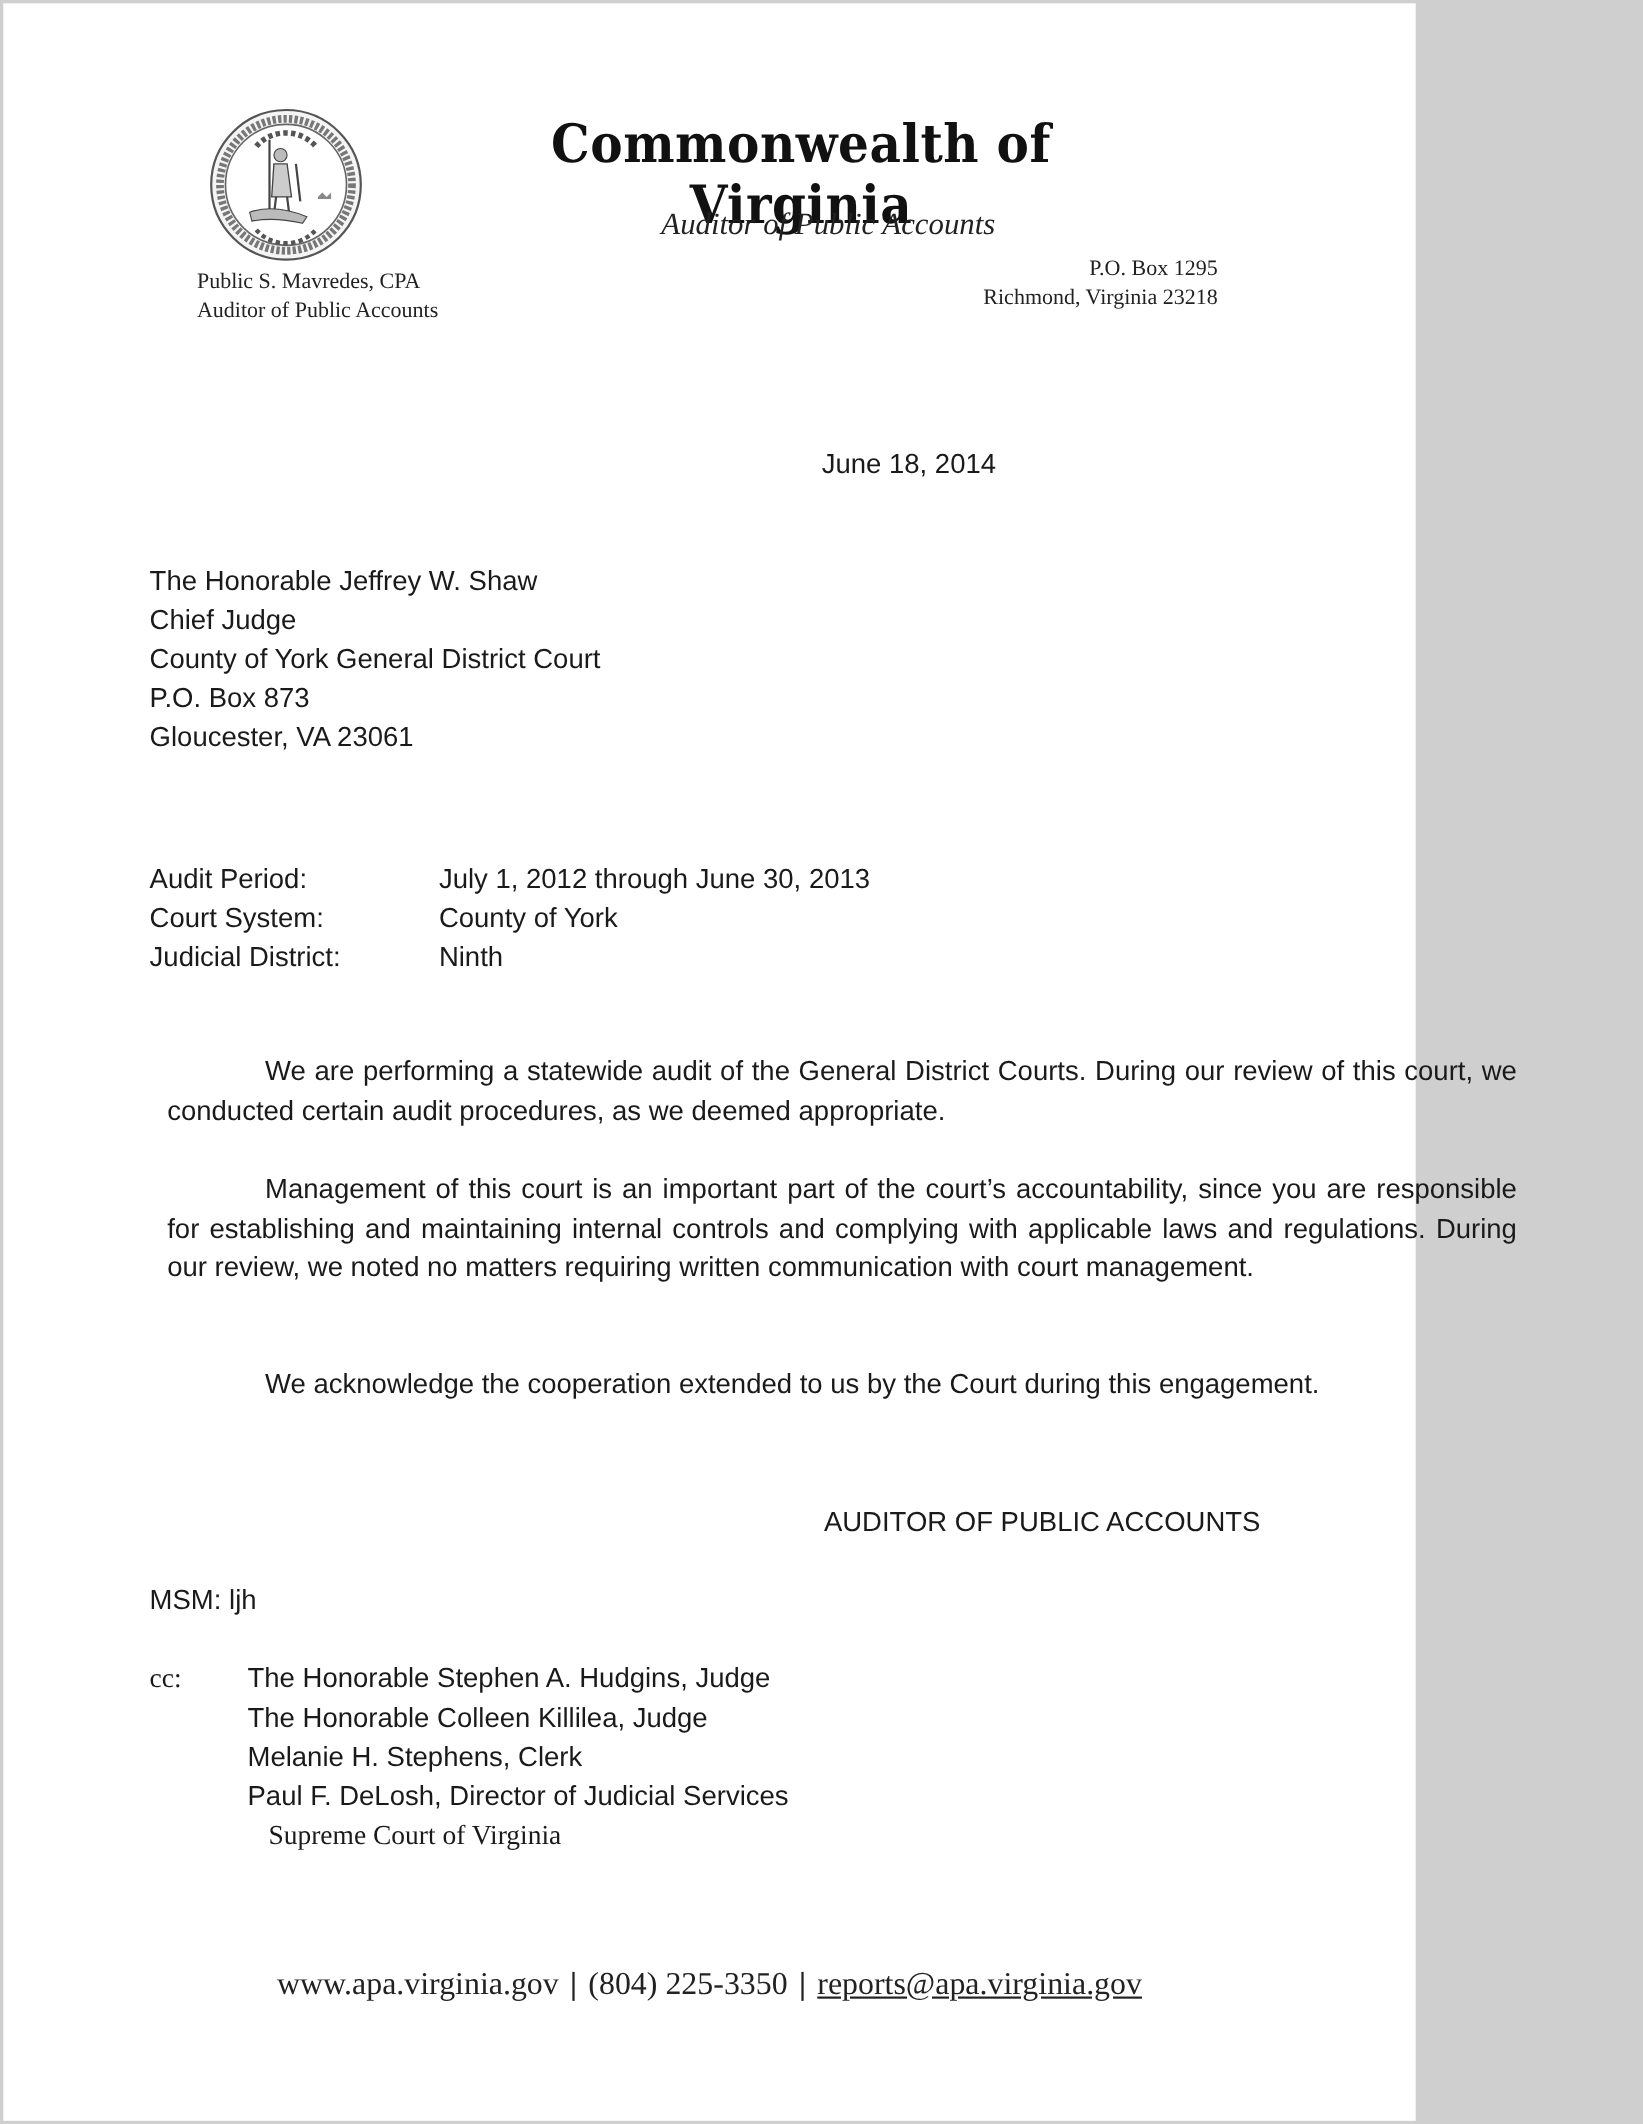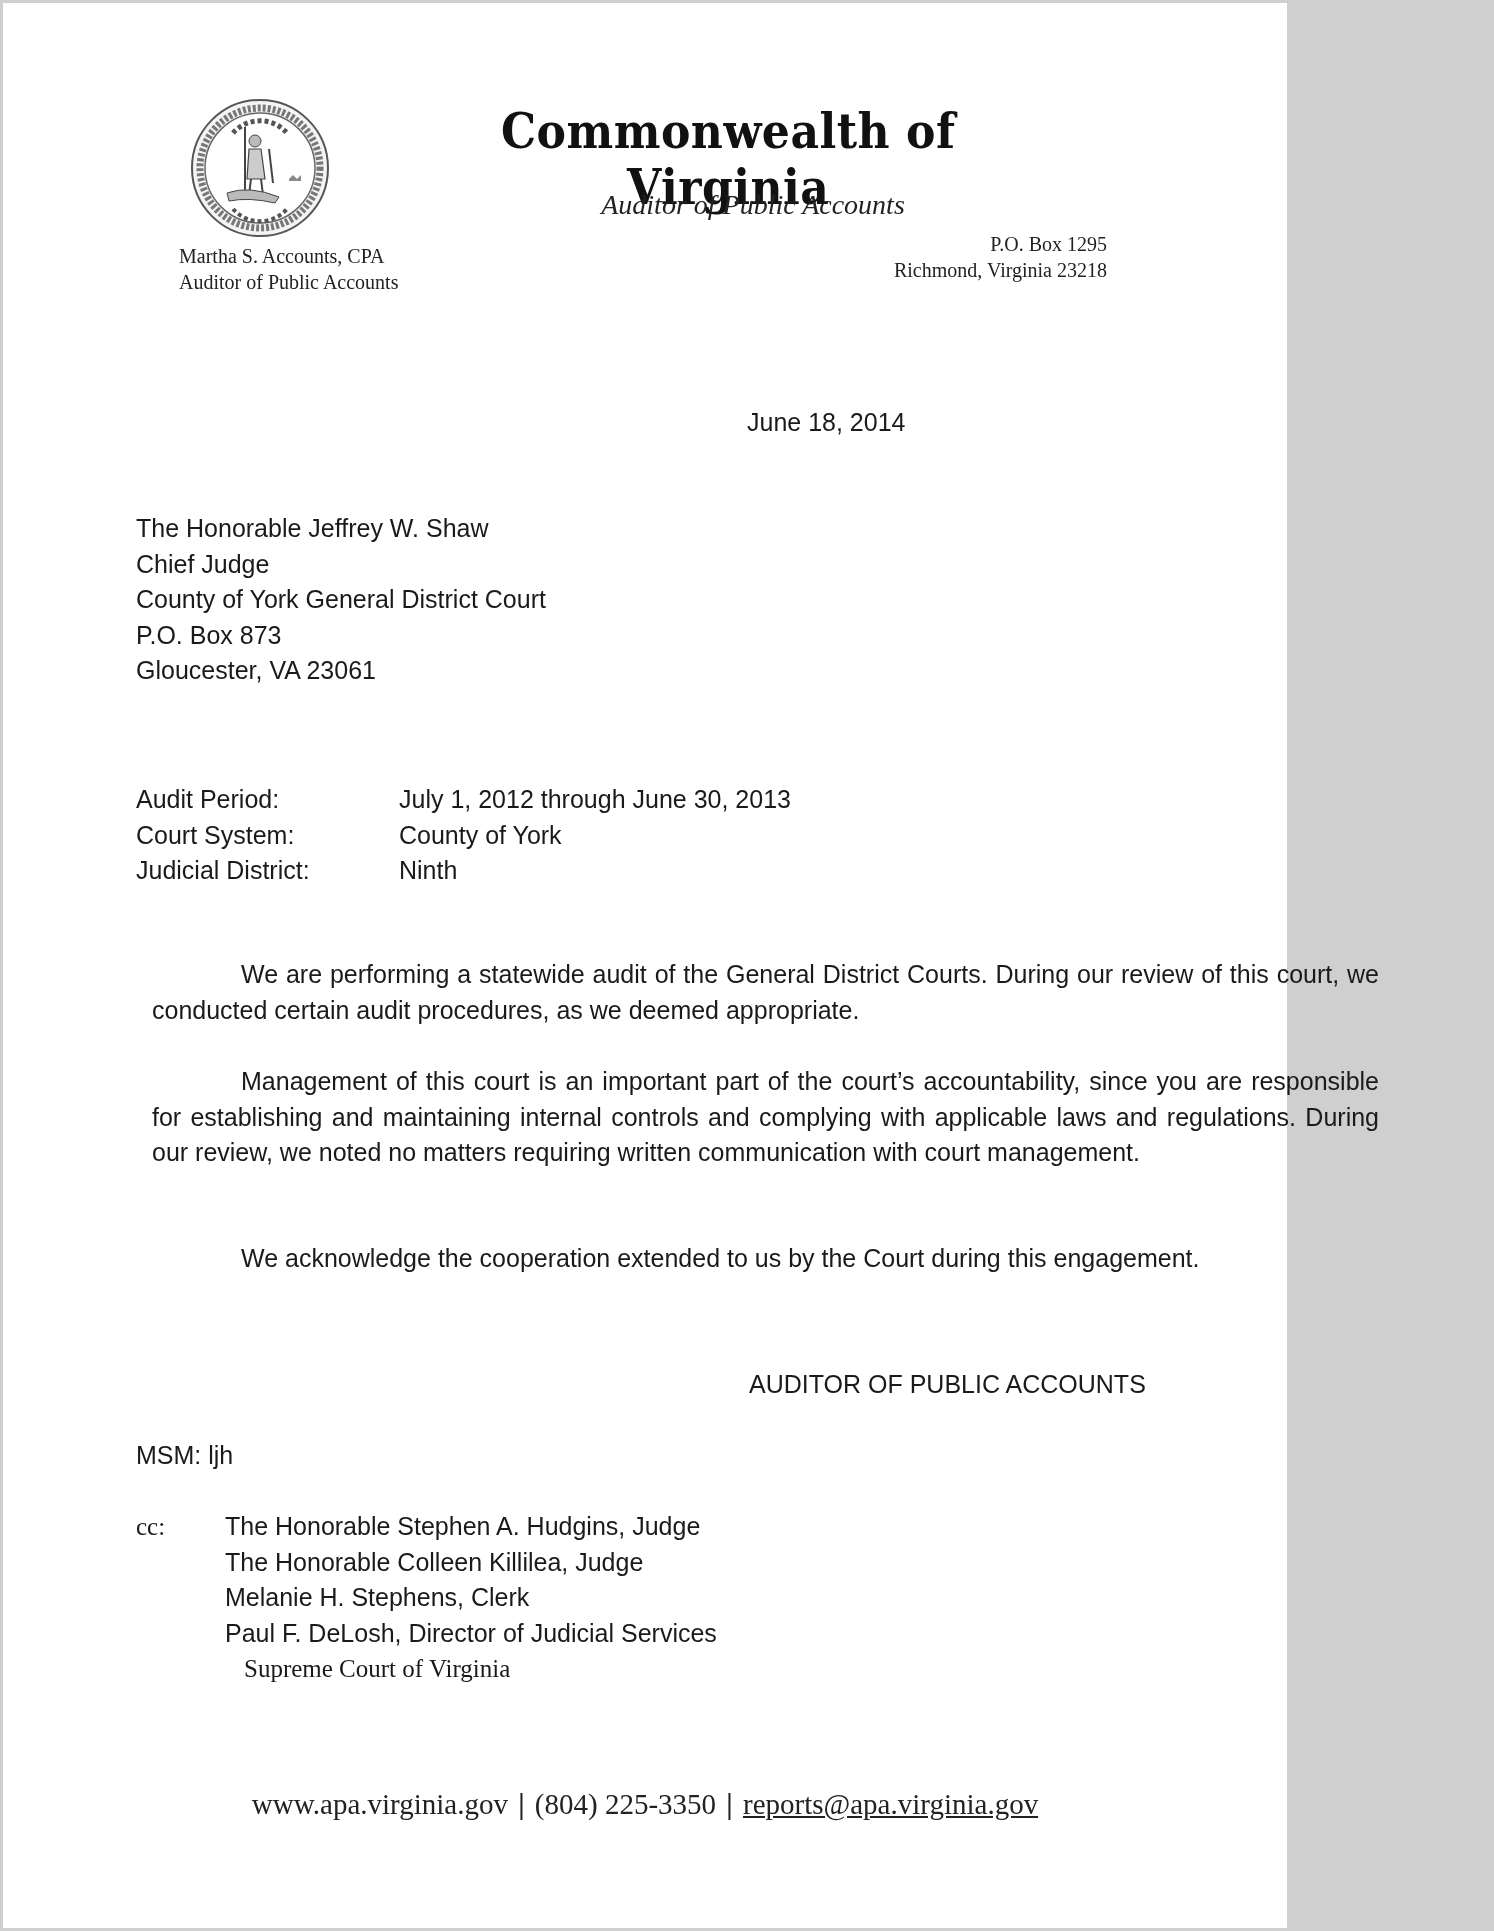--- a/index.html
+++ b/index.html
@@ -91,21 +91,21 @@
       <path d="M38 96 Q60 88 90 100 L86 106 Q60 100 40 104 Z" fill="#bbb" stroke="#444" stroke-width="1"></path>
       <path d="M100 82 l4 -4 l4 4 l4 -4 l0 6 l-12 0 z" fill="#888"></path>
       <path d="M44 112 A36 36 0 0 0 98 112" fill="none" stroke="#555" stroke-width="4" stroke-dasharray="4 3"></path>
     </svg>
   </div>
 
   <div class="letterhead-title">Commonwealth of Virginia</div>
   <div class="letterhead-sub">Auditor of Public Accounts</div>
 
   <div class="hdr-left serif-small">
-    <div>Martha S. Accounts, CPA</div>
+    <div>Public S. Mavredes, CPA</div>
     <div>Auditor of Public Accounts</div>
   </div>
 
   <div class="hdr-right serif-small">
     <div>P.O. Box 1295</div>
     <div>Richmond, Virginia 23218</div>
   </div>
 
   <div class="date body-text">June 18, 2014</div>
 

